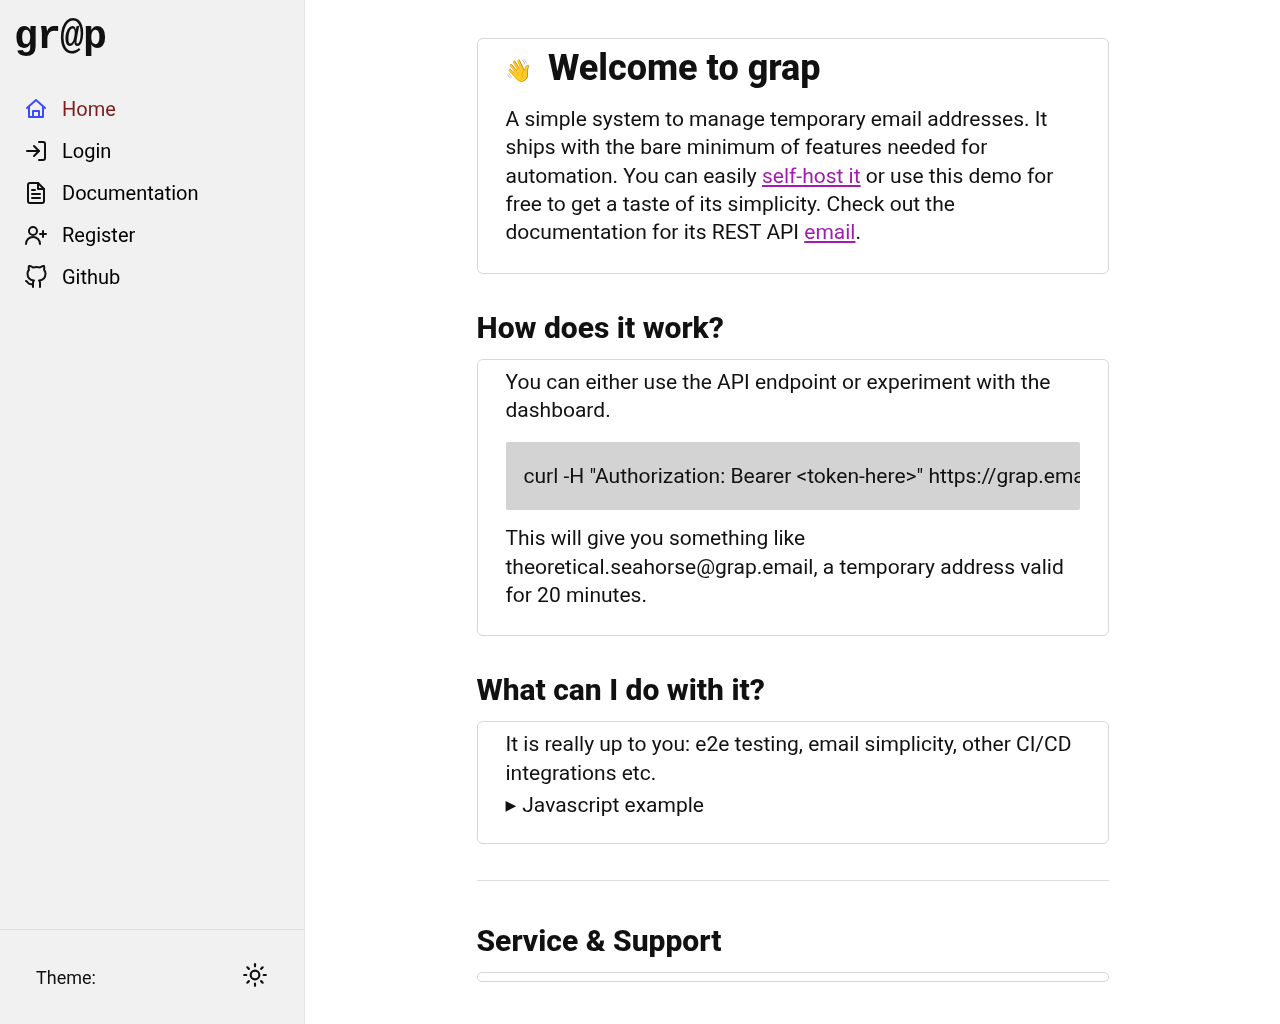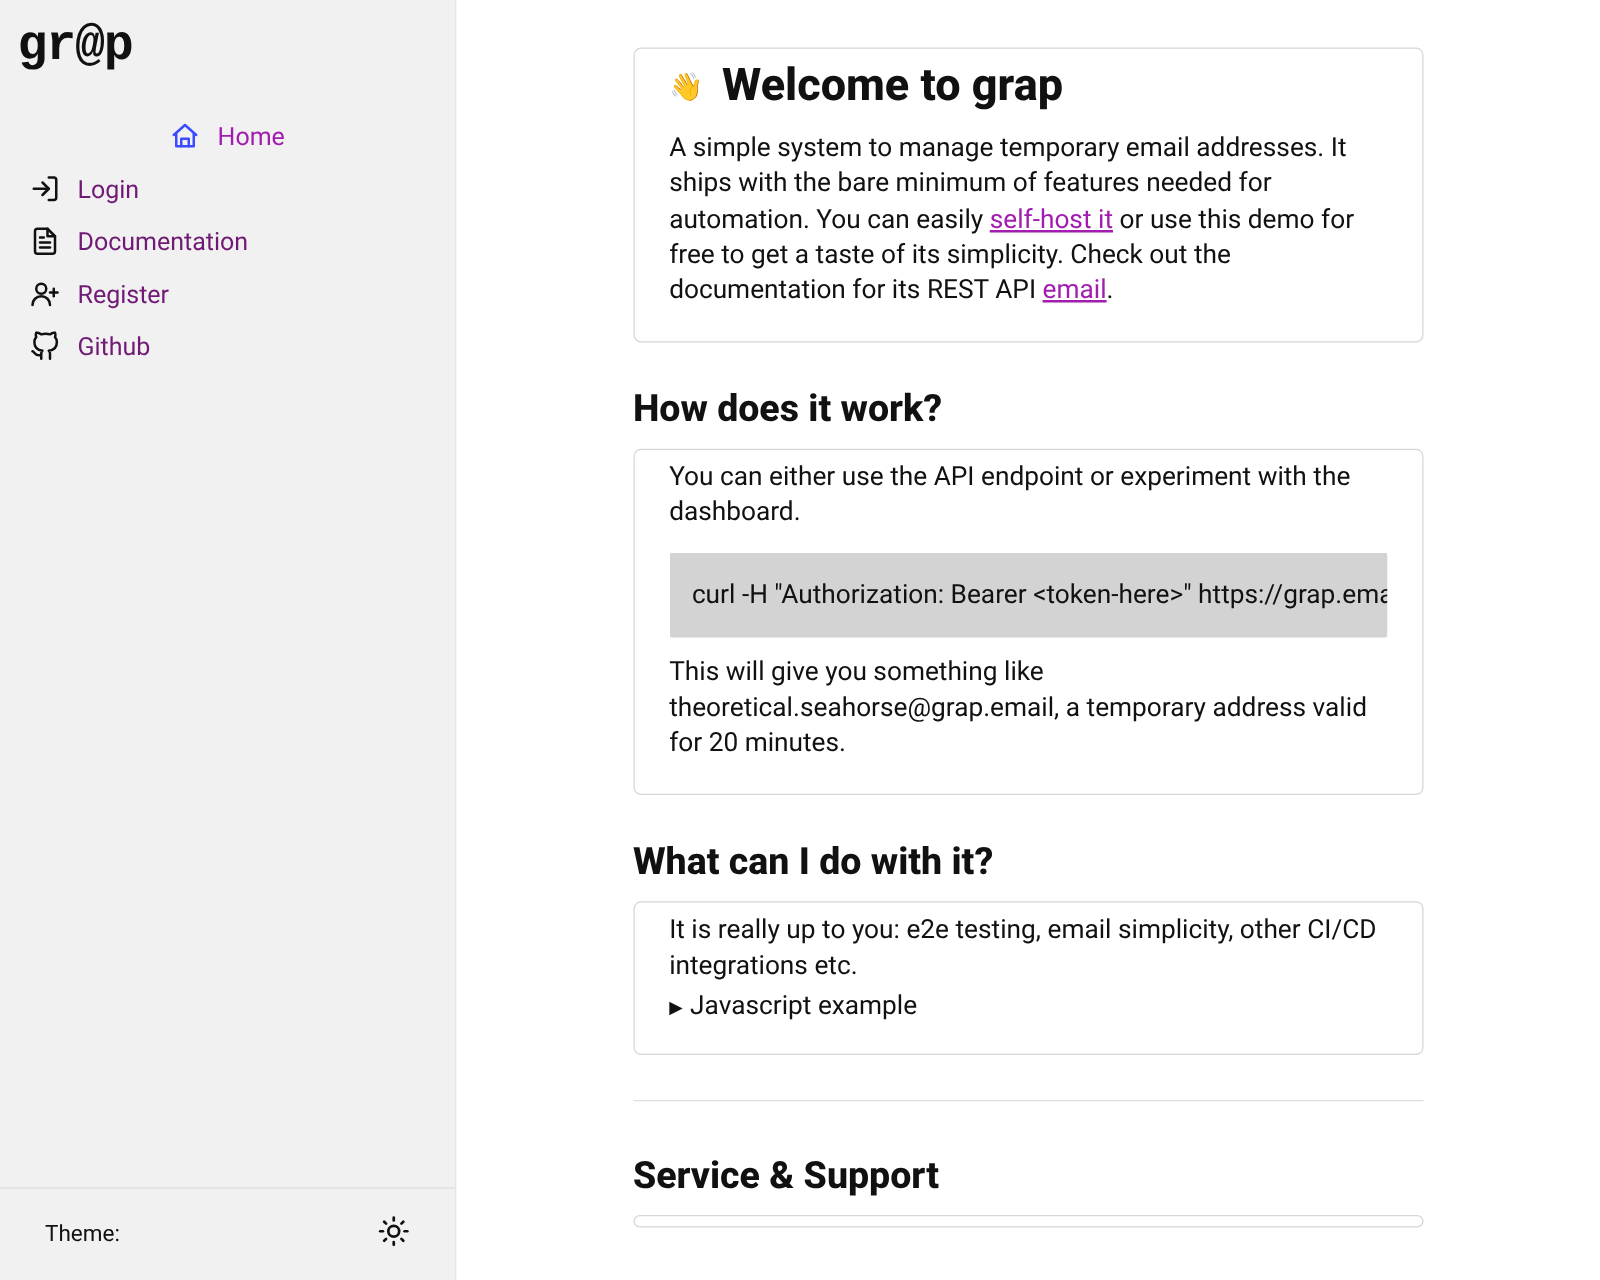--- a/index.html
+++ b/index.html
@@ -7,21 +7,21 @@
   body {
     font-family: -apple-system, BlinkMacSystemFont, "Segoe UI", Roboto, "Helvetica Neue", Arial, sans-serif;
     font-size: 20px;
     color: #111;
     background: #fff;
     display: flex;
     overflow: hidden;
   }
   
   .sidebar {
-    width: 365px;
+    width: 305px;
     background: #f1f1f1;
     display: flex;
     flex-direction: column;
     border-right: 1px solid #e5e5e5;
     flex-shrink: 0;
   }
   .logo {
     padding: 18px 14px 30px 14px;
     font-size: 40px;
     font-weight: 700;
@@ -32,30 +32,30 @@
   .nav {
     flex: 1;
     padding: 0 8px;
   }
   .nav-item {
     display: flex;
     align-items: center;
     gap: 14px;
     padding: 9px 16px;
     font-size: 20px;
-    color: #701a75;
+    color: #000000;
     cursor: pointer;
     border-radius: 6px;
   }
-  .nav-item.active { color: #a21caf; justify-content: center; }
+  .nav-item.active { color: #7f1d1d; }
   .nav-item.active svg { stroke: #3b4cff; }
   .nav-item svg { width: 24px; height: 24px; stroke: #111; fill: none; stroke-width: 2; stroke-linecap: round; stroke-linejoin: round; flex-shrink:0; }
   .sidebar-bottom {
     border-top: 1px solid #ddd;
-    padding: 21px 36px;
+    padding: 32px 36px;
     display: flex;
     align-items: center;
     justify-content: space-between;
     font-size: 18px;
   }
   .sidebar-bottom svg { width: 26px; height: 26px; stroke: #111; fill: none; stroke-width: 2; stroke-linecap: round; stroke-linejoin: round; }
   
   .main {
     flex: 1;
     overflow-y: auto;

